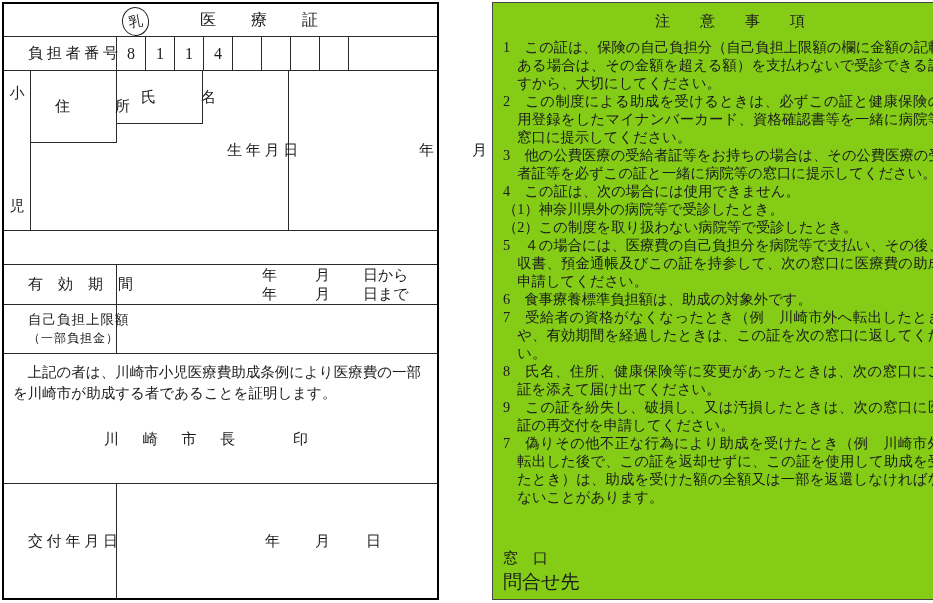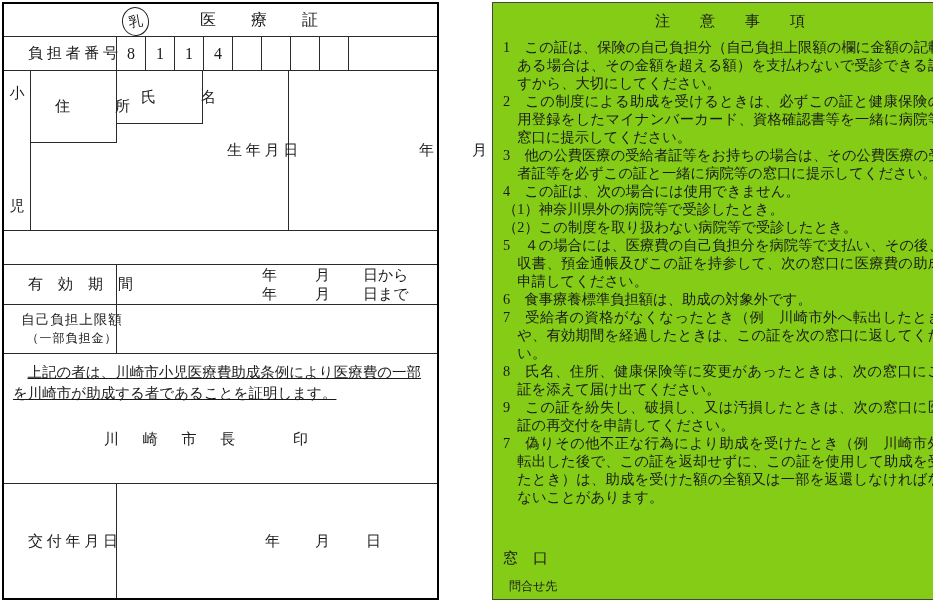--- a/index.html
+++ b/index.html
@@ -21,21 +21,21 @@
     position:absolute;left:118px;top:3px;width:25px;height:27px;
     border:1px solid #222;border-radius:50%;
     display:flex;align-items:center;justify-content:center;
     font-size:14px;transform:rotate(-10deg);
   }
   .cert-title{flex:1;text-align:center;padding-left:78px;font-size:16px;letter-spacing:1px;}
   .lab{
     width:113px;flex:0 0 113px;border-right:1px solid #2a2a2a;box-sizing:border-box;
     display:flex;align-items:center;padding-left:24px;font-size:15px;white-space:pre;
   }
-  .lab.stack{flex-direction:column;justify-content:center;align-items:center;}
+  .lab.stack{flex-direction:column;justify-content:center;align-items:flex-start;}
   .cells{display:flex;flex:1;}
   .dcell{
     width:29px;flex:0 0 29px;border-right:1px solid #2a2a2a;box-sizing:border-box;
     display:flex;align-items:center;justify-content:center;font-size:16px;
   }
   .dcell.wide{flex:1;border-right:none;}
   .val{flex:1;position:relative;}
   .payer-row{height:34px;}
   .recip-row{height:30px;}
   
@@ -66,38 +66,38 @@
   .ymd2 .line{display:flex;}
   .ymd2 .y{margin-left:130px;}
   .ymd2 .m{margin-left:38px;}
   .ymd2 .d{margin-left:33px;text-align:center;}
   .issue-row{flex:1;}
   .issue-row .ymd .y{margin-left:148px;}
   .issue-row .ymd .m{margin-left:35px;}
   .issue-row .ymd .d{margin-left:36px;}
   
   .statement-row{height:130px;display:block;padding:8px 9px 0 9px;box-sizing:border-box;}
-  .statement{font-size:14.5px;line-height:21px;text-indent:1em;text-decoration:underline;}
+  .statement{font-size:14.5px;line-height:21px;text-indent:1em;}
   .mayor-line{margin-top:26px;margin-left:91px;font-size:15px;}
   .mayor{letter-spacing:10px;}
   .seal{margin-left:44px;}
   
   .notes{
     position:absolute;left:492px;top:2px;width:474px;height:598px;
     border:1px solid #444;box-sizing:border-box;background:#84cc16;
     padding:7px 8px 0 10px;
   }
   .notes-title{text-align:center;font-size:15px;margin:2px 0 7px 0;}
   .note-item{
     font-size:14.3px;line-height:18px;
     padding-left:1em;text-indent:-1em;
     text-align:justify;
   }
   .window-label{position:absolute;left:10px;bottom:31px;font-size:15px;}
-  .contact-label{position:absolute;left:16px;bottom:4px;font-size:12px;}
+  .contact-label{position:absolute;left:10px;bottom:4px;font-size:19px;}
 </style>
 </head>
 <body>
 
 <div class="canvas">
 
   <div class="cert">
 
     <div class="row title-row">
       <span class="mark">

